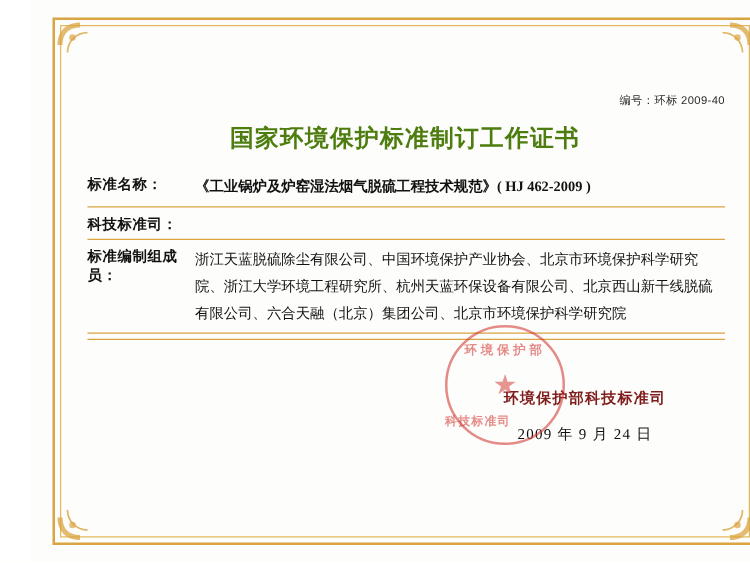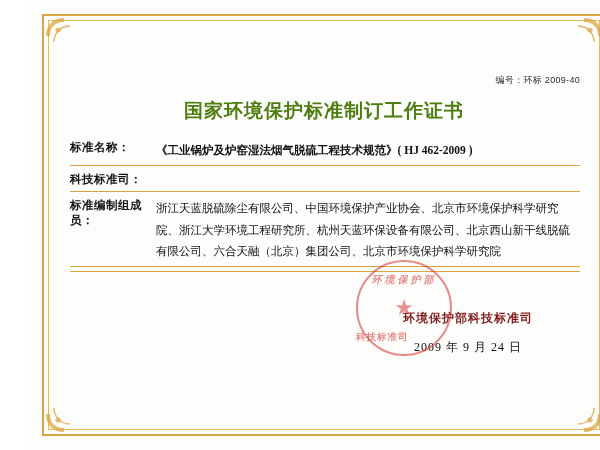--- a/index.html
+++ b/index.html
@@ -174,21 +174,20 @@
   .seal-text-top {
     position: absolute;
     left: 0;
     right: 0;
     top: 13px;
     text-align: center;
     font-size: 10px;
     letter-spacing: 3px;
     color: rgba(208, 45, 40, 0.55);
     font-weight: bold;
-    font-style: italic;
   }
   .seal-text-bottom {
     position: absolute;
     left: 0;
     right: 0;
     bottom: 12px;
     text-align: left;
     font-size: 9.5px;
     letter-spacing: 1px;
     color: rgba(208, 45, 40, 0.55);

